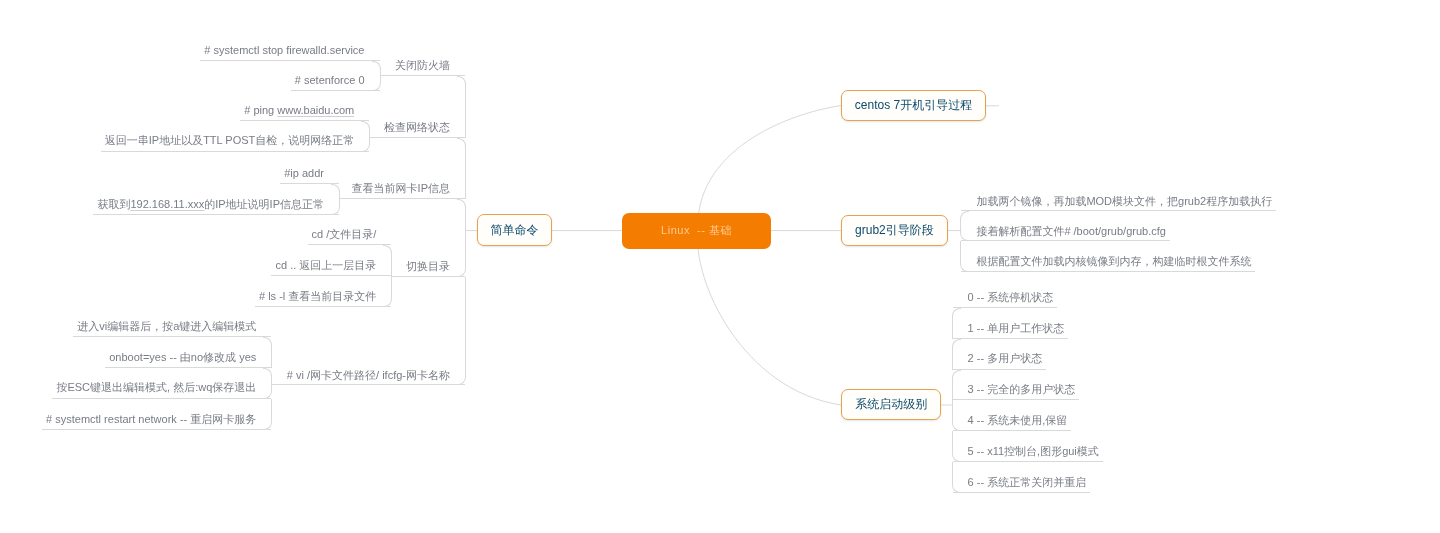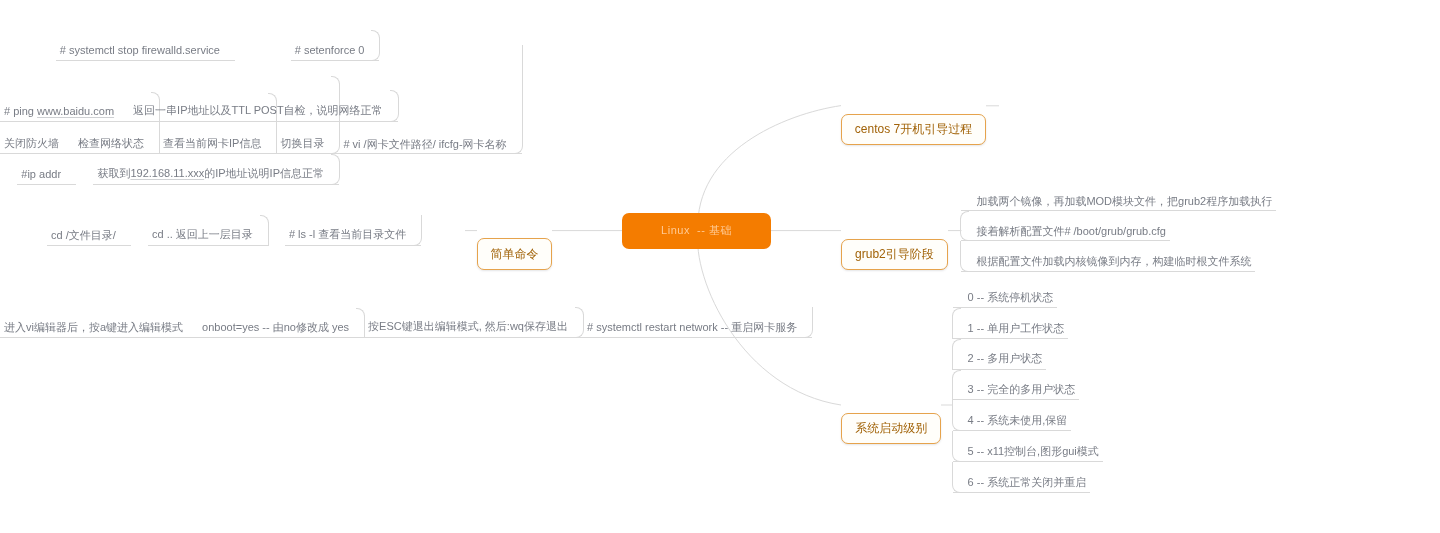--- a/index.html
+++ b/index.html
@@ -11,40 +11,40 @@
 
   
   #root-node{position:absolute;left:622px;top:212.5px;width:149px;height:36.2px;
              background:#F47C00;border-radius:7px;
              display:flex;align-items:center;justify-content:center;
              color:#FFCB95;font-size:11px;letter-spacing:.5px;white-space:pre;}
 
   
   .pill{position:absolute;border:1.7px solid #E6A34C;border-radius:7px;background:#FFFEFA;
         box-sizing:border-box;display:flex;align-items:center;justify-content:center;
-        color:#a16207;font-size:12px;white-space:nowrap;
-        box-shadow:0 1px 2px rgba(120,125,135,.20);margin-top:24px;}
+        color:#0c4a6e;font-size:12px;white-space:nowrap;
+        box-shadow:0 1px 2px rgba(120,125,135,.20);}
 
   
   .grp{position:absolute;}
   .nd{position:relative;box-sizing:border-box;color:#787C85;font-size:11px;line-height:18.2px;
       padding:10.6px 4px 3px 15px;width:max-content;white-space:nowrap;
       border-bottom:1px solid #D9D9D9;}
   
   .nd.tc::before{content:'';position:absolute;left:-1px;top:0;width:8px;height:8px;
       border-left:1px solid #D9D9D9;border-top:1px solid #D9D9D9;border-top-left-radius:8px;}
   
   .nd::after{content:'';position:absolute;left:-1px;top:0;bottom:-1px;width:1px;background:#D9D9D9;}
   .nd.tc::after{top:7px;}
   .nd.bc::after{width:8px;background:none;bottom:-1px;
       border-left:1px solid #D9D9D9;border-bottom:1px solid #D9D9D9;
       border-bottom-left-radius:8px;}
   .grp > .nd:first-child::after{display:none;}
 
-  .grp.mirror{display:flex;flex-direction:row;align-items:flex-end;}
+  .grp.mirror{display:flex;flex-direction:column;align-items:center;}
   .grp.mirror > .nd{padding:10.6px 15px 3px 4px;margin-left:auto;text-align:right;}
   .grp.mirror > .nd.tc::before{left:auto;right:-1px;
       border-left:none;border-right:1px solid #D9D9D9;
       border-top-left-radius:0;border-top-right-radius:8px;}
   .grp.mirror > .nd::after{left:auto;right:-1px;}
   .grp.mirror > .nd.bc::after{border-left:none;border-right:1px solid #D9D9D9;
       border-bottom-left-radius:0;border-bottom-right-radius:8px;}
   .nd.wrap{white-space:normal;letter-spacing:-0.33px;}
 
   
@@ -104,21 +104,21 @@
   <div class="grp mirror" style="left:0;top:90.3px;width:369.3px;">
     <div class="nd" style="height:30.6px;"><span># ping </span><span class="u">www.baidu.com</span></div>
     <div class="nd tc bc" style="height:31.5px;">返回一串IP地址以及TTL POST自检，说明网络正常</div>
   </div>
 
   <div class="grp mirror" style="left:0;top:153.8px;width:339px;">
     <div class="nd" style="height:30.6px;">#ip addr</div>
     <div class="nd tc bc" style="height:30.9px;"><span>获取到</span><span class="u">192.168.11.xxx</span><span>的IP地址说明IP信息正常</span></div>
   </div>
 
-  <div class="grp mirror" style="left:0;top:214.6px;width:391.3px;margin-left:30px;">
+  <div class="grp mirror" style="left:0;top:214.6px;width:391.3px;">
     <div class="nd" style="height:30.6px;">cd /文件目录/</div>
     <div class="nd tc" style="height:31px;">cd ..  返回上一层目录</div>
     <div class="nd bc" style="height:31.3px;"># ls -l  查看当前目录文件</div>
   </div>
 
   <div class="grp mirror" style="left:0;top:306.9px;width:271.3px;">
     <div class="nd" style="height:30.6px;">进入vi编辑器后，按a键进入编辑模式</div>
     <div class="nd tc" style="height:30.3px;">onboot=yes  -- 由no修改成 yes</div>
     <div class="nd tc bc" style="height:31.2px;">按ESC键退出编辑模式, 然后:wq保存退出</div>
     <div class="nd bc" style="height:30.7px;"># systemctl restart network  -- 重启网卡服务</div>

